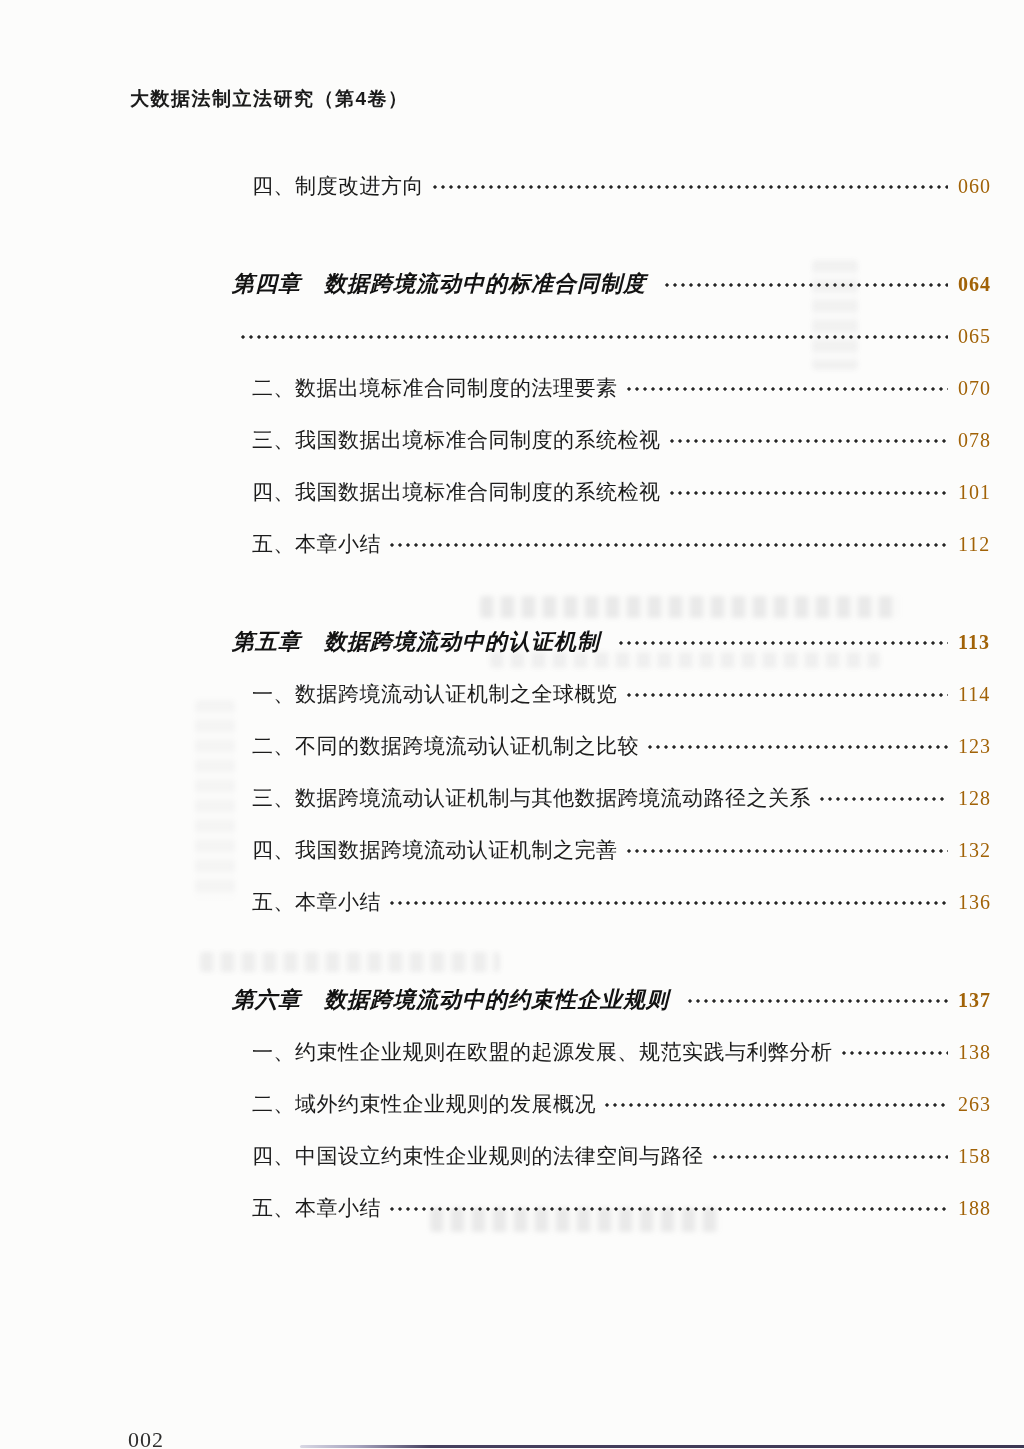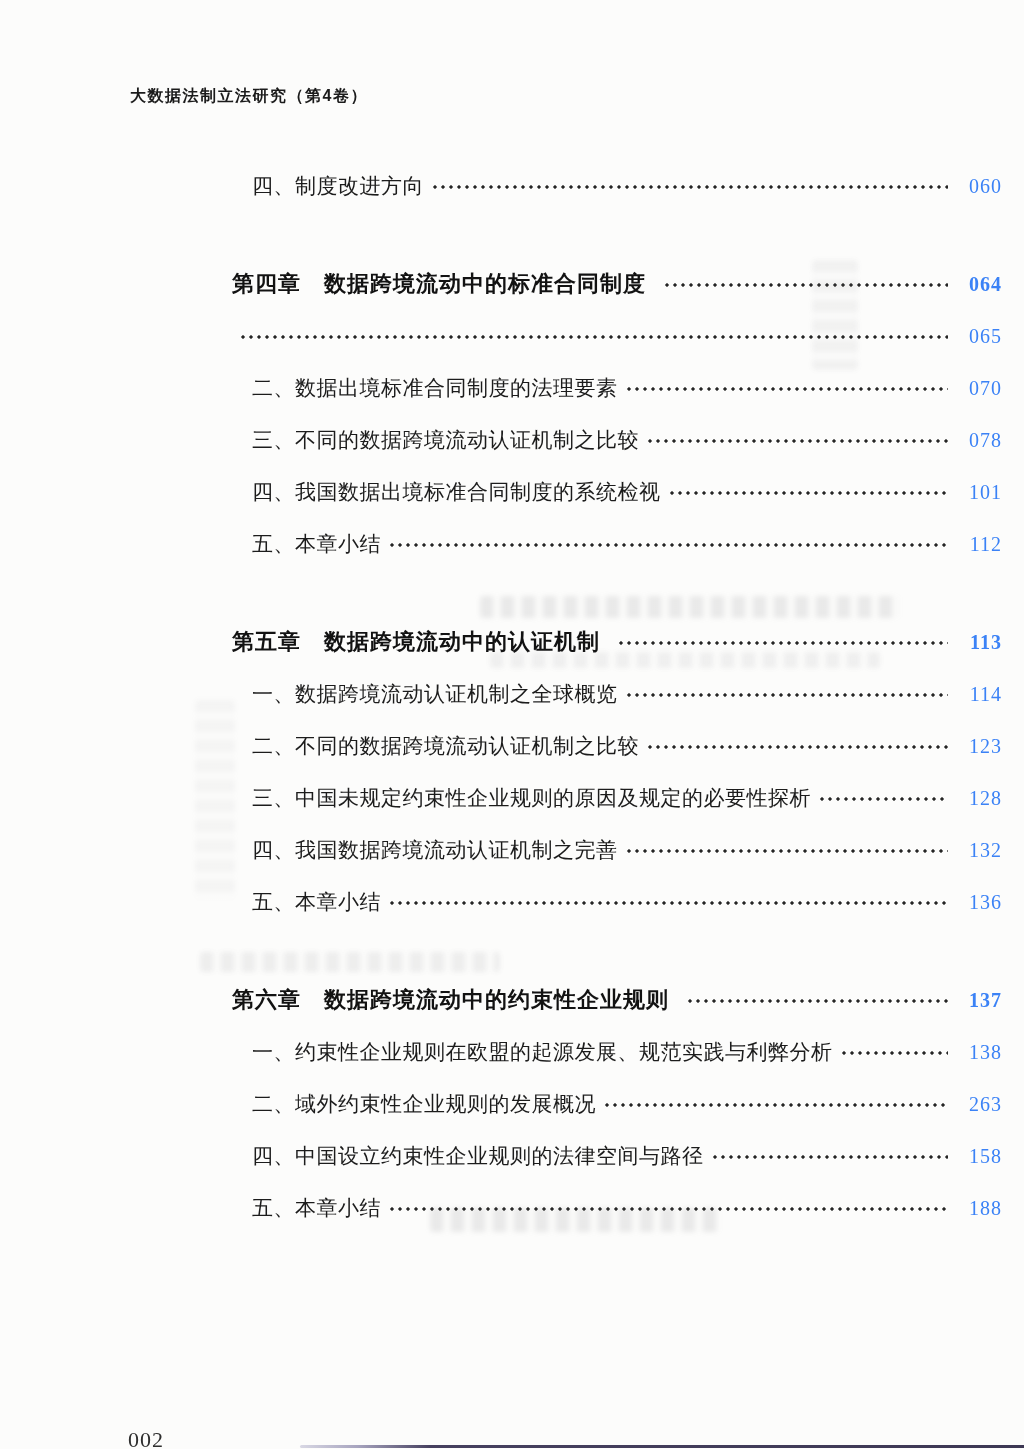--- a/index.html
+++ b/index.html
@@ -17,21 +17,21 @@
   }
   .page {
     position: absolute;
     inset: 0;
   }
   
   .running-head {
     position: absolute;
     left: 130px;
     top: 86px;
-    font-size: 16px;
+    font-size: 19px;
     font-weight: bold;
     letter-spacing: 1.5px;
     color: #1b1b1b;
   }
   
   .toc {
     position: absolute;
     left: 185px;
     top: 160px;
     width: 770px;
@@ -51,41 +51,41 @@
   }
   .toc-row.chapter {
     margin-top: 46px;
     font-size: 22px;
     font-weight: bold;
     color: #121212;
   }
   .toc-row.chapter .toc-label {
     padding-left: 0;
     letter-spacing: 1px;
+    font-style: italic;
   }
   .toc-leader {
     flex: 1;
     height: 14px;
     margin: 4px 10px 0 8px;
     min-width: 24px;
     background-image: radial-gradient(circle at 3px 5px, #252525 1.45px, rgba(0,0,0,0) 1.8px);
     background-size: 8px 12px;
     background-repeat: repeat-x;
     background-position: left center;
   }
   .toc-row.chapter .toc-leader {
     margin-left: 18px;
   }
   .toc-page {
     font-family: "Liberation Serif", serif;
     font-size: 20px;
     width: 44px;
-    text-align: right;
     letter-spacing: 1px;
-    color: #3b82f6;
+    color: #a16207;
     flex: none;
   }
   
   .folio {
     position: absolute;
     left: 128px;
     top: 1427px;
     font-family: "Liberation Serif", serif;
     font-size: 22px;
     color: #2e2e2e;
@@ -150,21 +150,21 @@
       <div class="toc-row">
     <span class="toc-leader"></span>
     <span class="toc-page">065</span>
   </div>
       <div class="toc-row">
     <span class="toc-label">二、数据出境标准合同制度的法理要素</span>
     <span class="toc-leader"></span>
     <span class="toc-page">070</span>
   </div>
       <div class="toc-row">
-    <span class="toc-label">三、不同的数据跨境流动认证机制之比较</span>
+    <span class="toc-label">三、我国数据出境标准合同制度的系统检视</span>
     <span class="toc-leader"></span>
     <span class="toc-page">078</span>
   </div>
       <div class="toc-row">
     <span class="toc-label">四、我国数据出境标准合同制度的系统检视</span>
     <span class="toc-leader"></span>
     <span class="toc-page">101</span>
   </div>
       <div class="toc-row">
     <span class="toc-label">五、本章小结</span>
@@ -180,21 +180,21 @@
     <span class="toc-label">一、数据跨境流动认证机制之全球概览</span>
     <span class="toc-leader"></span>
     <span class="toc-page">114</span>
   </div>
       <div class="toc-row">
     <span class="toc-label">二、不同的数据跨境流动认证机制之比较</span>
     <span class="toc-leader"></span>
     <span class="toc-page">123</span>
   </div>
       <div class="toc-row">
-    <span class="toc-label">三、中国未规定约束性企业规则的原因及规定的必要性探析</span>
+    <span class="toc-label">三、数据跨境流动认证机制与其他数据跨境流动路径之关系</span>
     <span class="toc-leader"></span>
     <span class="toc-page">128</span>
   </div>
       <div class="toc-row">
     <span class="toc-label">四、我国数据跨境流动认证机制之完善</span>
     <span class="toc-leader"></span>
     <span class="toc-page">132</span>
   </div>
       <div class="toc-row">
     <span class="toc-label">五、本章小结</span>

